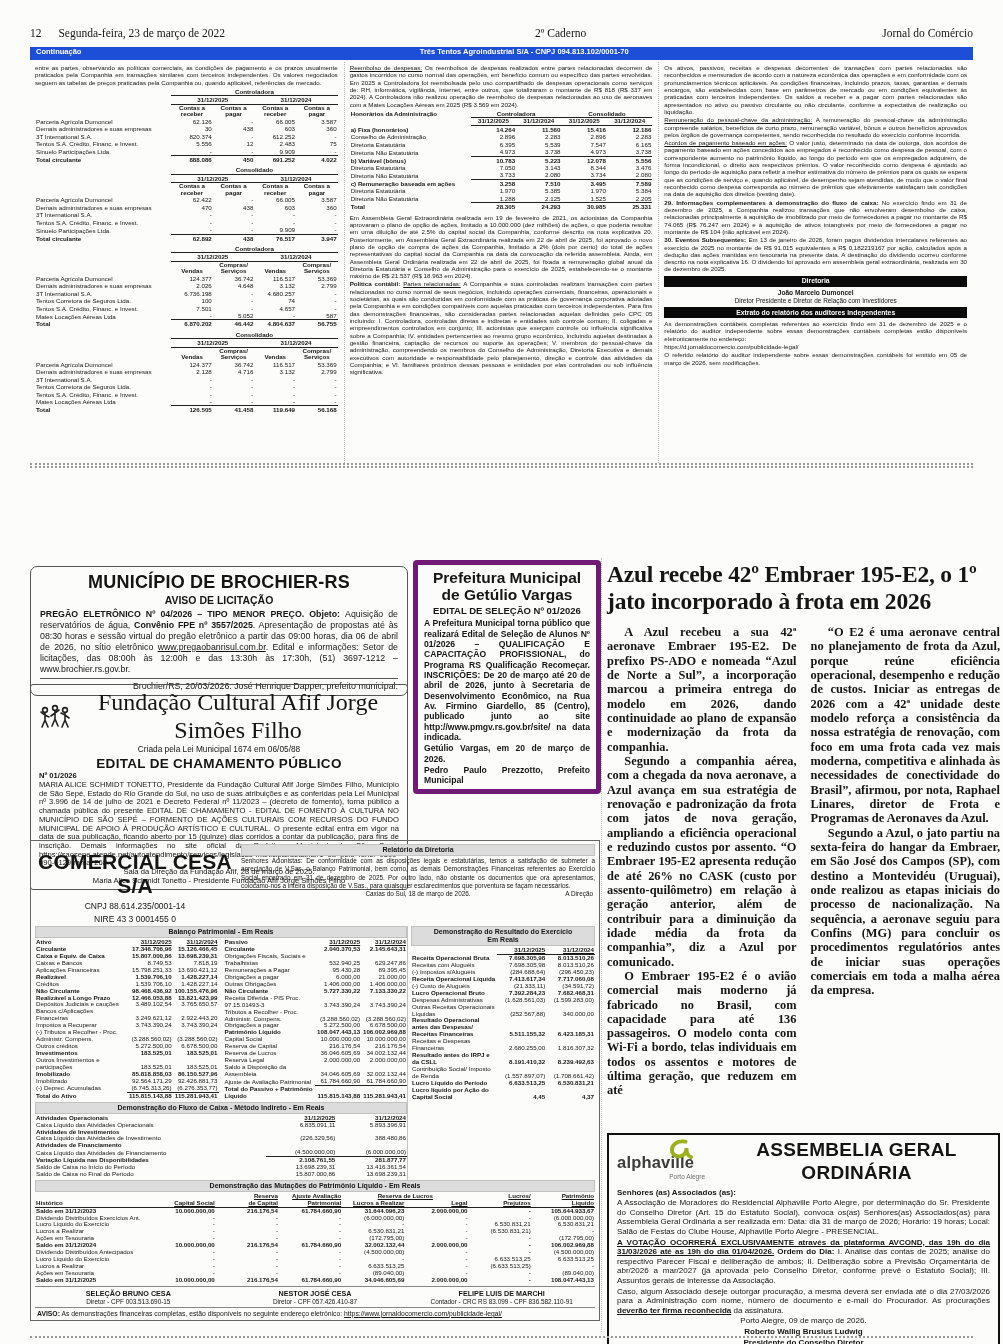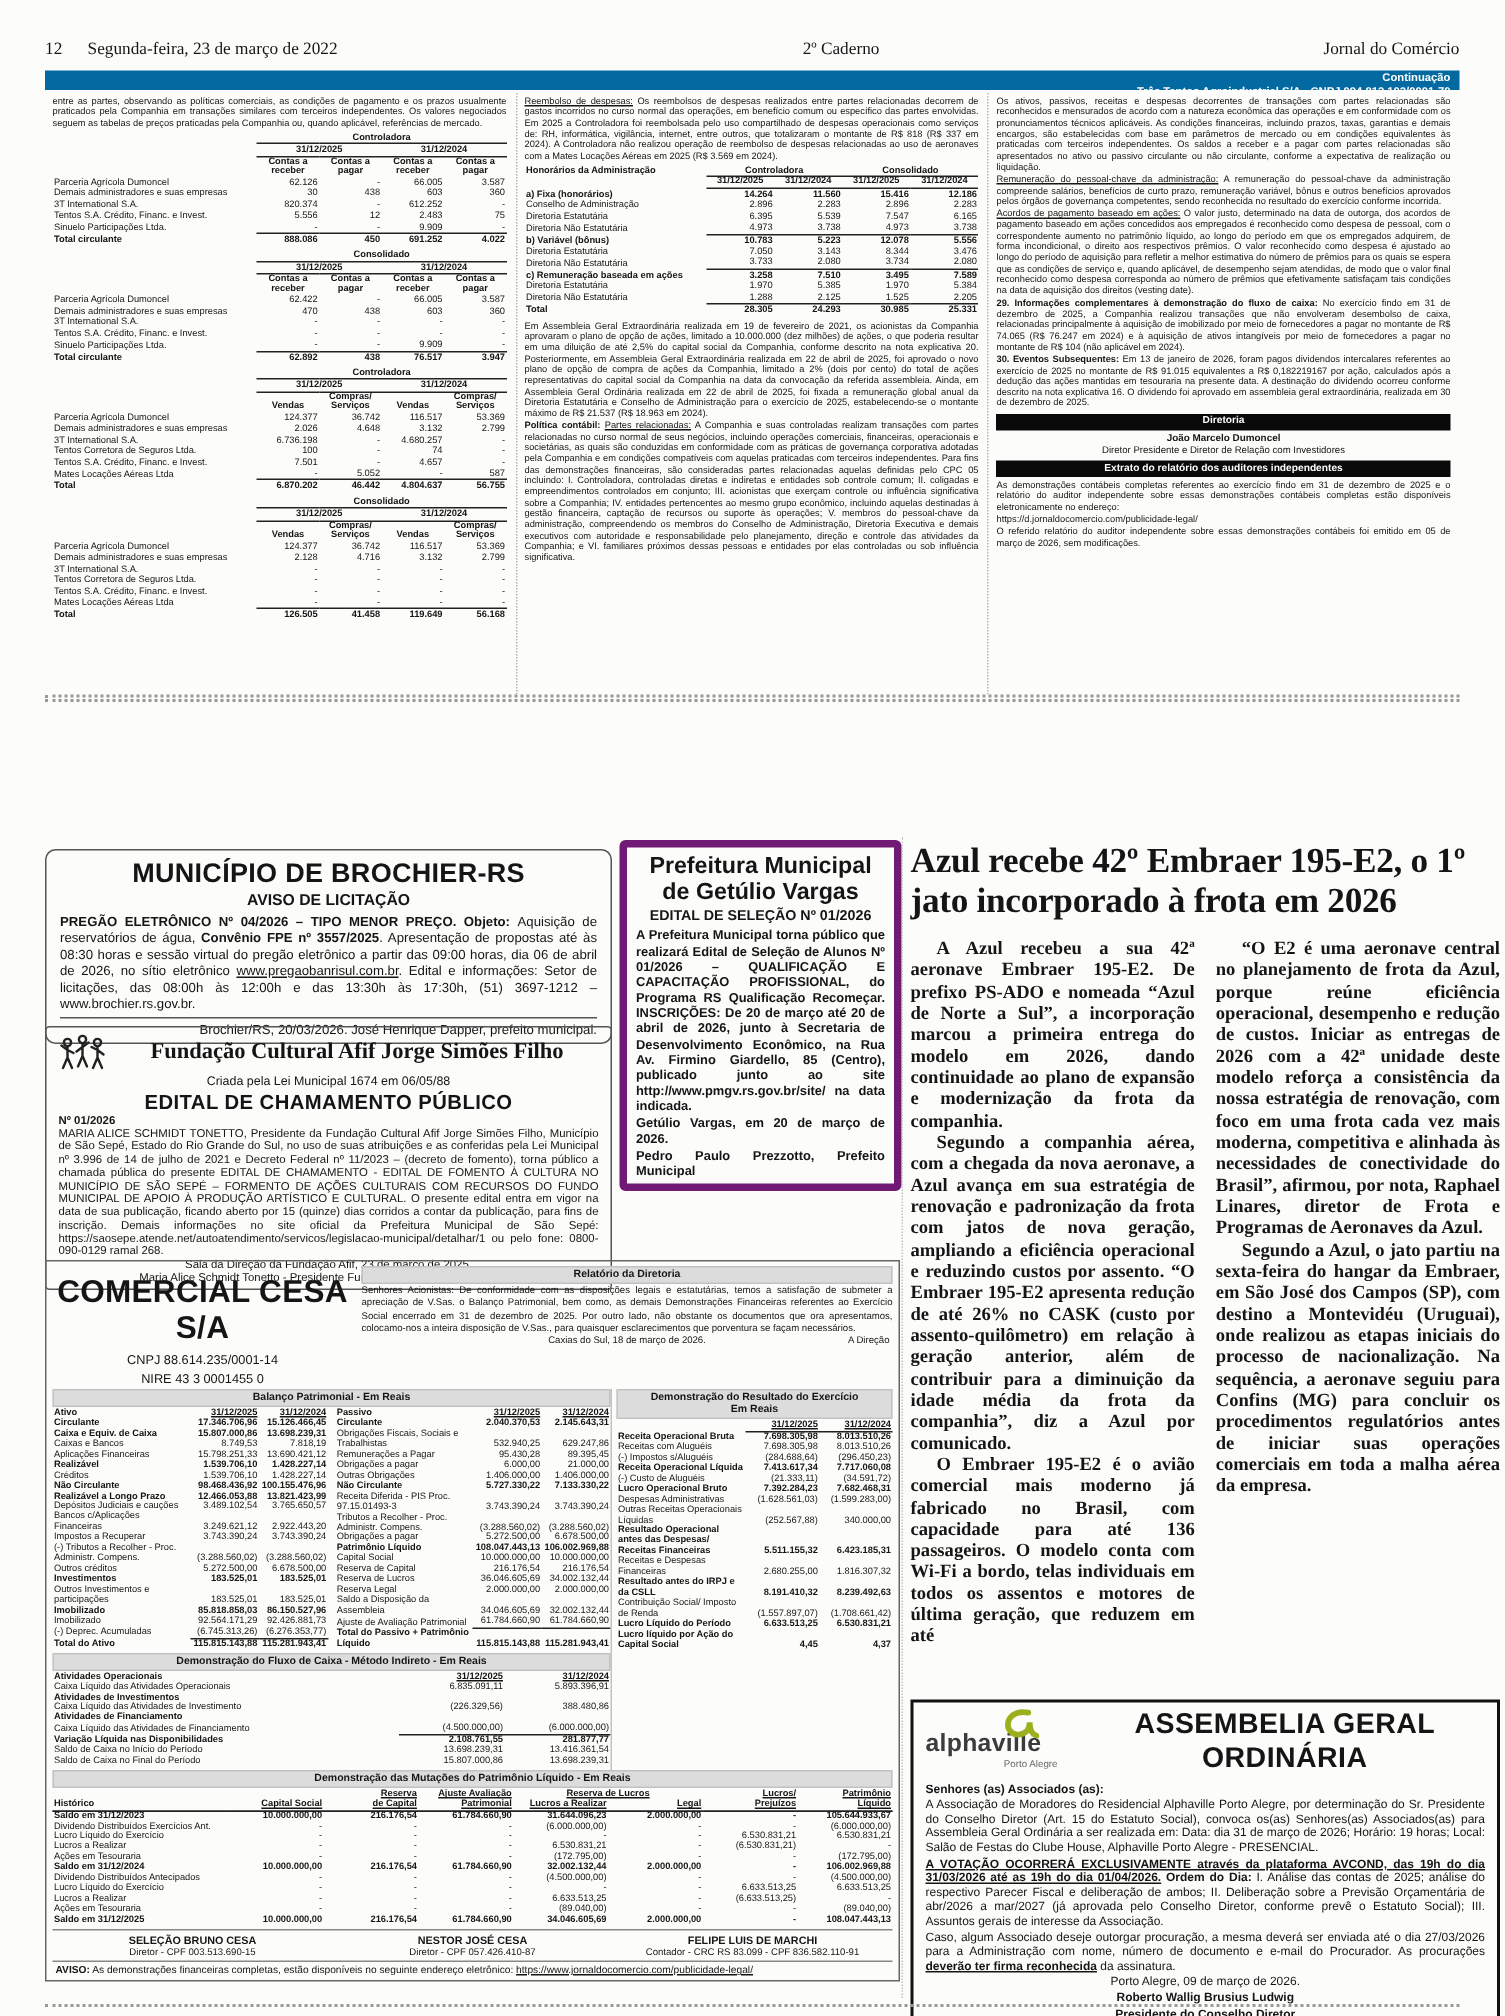--- a/index.html
+++ b/index.html
@@ -12,22 +12,22 @@
   .u{text-decoration:underline;}
   .bu{font-weight:bold;text-decoration:underline;}
 
   
   .masthead{top:27px;left:30px;width:943px;display:flex;justify-content:space-between;
             font-family:"Liberation Serif",serif;font-size:11.5px;border-bottom:0;}
   .masthead .lft span{margin-right:14px;}
 
   
   .tres{top:47px;left:30px;width:943px;}
-  .tres-bar{height:13px;background:#0369a1;color:#fff;display:flex;align-items:flex-end;
-            font-size:7.5px;font-weight:bold;padding:0 6px;flex-direction:column;}
+  .tres-bar{height:13px;background:#1d4ed8;color:#fff;display:flex;align-items:flex-start;
+            font-size:7.5px;font-weight:bold;padding:0 6px;}
   .tres-bar .mid{flex:1;text-align:center;}
   .tres-cols{display:flex;height:403px;overflow:hidden;margin-top:2px;border-bottom:2px dotted #999;}
   .tcol{flex:1;padding:2px 6px 0 5px;font-size:6.2px;line-height:1.18;}
   .tcol+.tcol{border-left:1px dotted #b5b5b5;}
   .tcol p{margin-bottom:1px;}
   .fin{width:100%;border-collapse:collapse;margin:2px 0 3px;table-layout:fixed;}
   .fin td{padding:0 1px;font-size:6.2px;line-height:1.2;vertical-align:bottom;}
   .fin td:first-child{width:45%;}
   .hon td:first-child{width:40%;}
   .fin tbody td+td, .fin .num{text-align:right;white-space:nowrap;}
@@ -55,21 +55,21 @@
   .getulio{top:560px;left:413px;width:188px;border:5px solid #701a75;border-radius:4px;
            padding:4px 6px 3px;font-size:8.6px;line-height:1.2;font-weight:bold;}
   .getulio .ttl{font-size:15.5px;text-align:center;line-height:1.1;margin-bottom:2px;}
   .getulio .sub{font-size:9.5px;text-align:center;margin-bottom:2px;}
   .getulio p{margin-bottom:1px;}
 
   .fundacao{top:684px;left:30px;width:378px;border:1px solid #555;border-radius:3px;
             padding:4px 8px 3px;font-size:7.6px;line-height:1.15;}
   .fund-head{display:flex;align-items:center;gap:6px;}
   .fund-title{flex:1;text-align:center;font-family:"Liberation Serif",serif;
-              font-weight:bold;font-size:15px;}
+              font-weight:normal;font-size:24px;}
   .fund-sub{text-align:center;font-size:8.3px;margin:1px 0;}
   .fund-edital{text-align:center;font-weight:bold;font-size:13.5px;letter-spacing:.3px;margin-bottom:1px;}
   .fund-num{font-weight:bold;font-size:7.6px;}
   .fundacao .ctrl{text-align:center;}
 
   
   .azul{top:561px;left:607px;width:393px;font-family:"Liberation Serif",serif;}
   .azul h1{font-size:23.5px;line-height:1.17;font-weight:bold;letter-spacing:-0.2px;margin-bottom:9px;}
   .azul-cols{display:flex;gap:14px;font-weight:bold;}
   .acol{flex:1;font-size:12.4px;line-height:1.155;}

